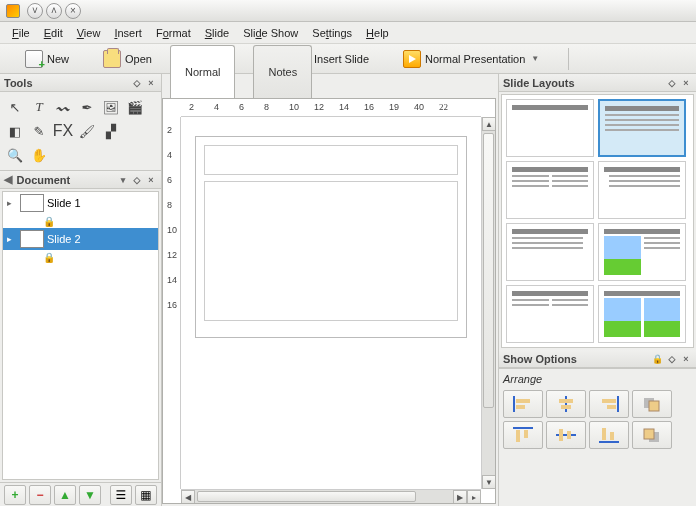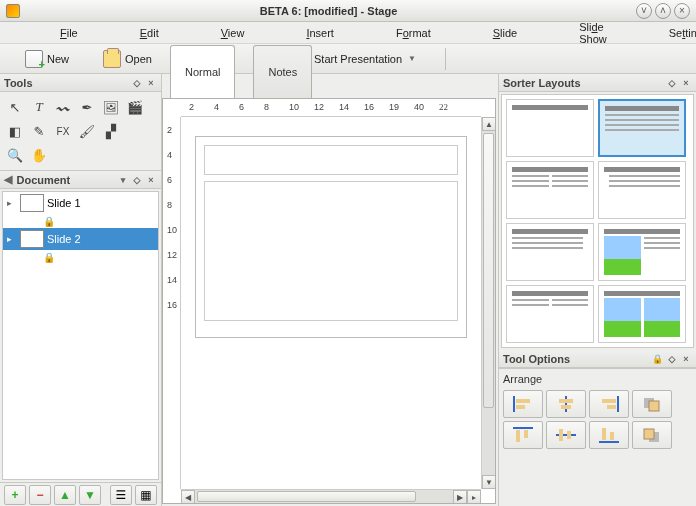--- a/index.html
+++ b/index.html
@@ -4,21 +4,21 @@
 <style>
 * { box-sizing: border-box; margin: 0; padding: 0; font-family: sans-serif; font-size: 11px; }
 body { background: #eeeeec; width: 696px; height: 506px; overflow: hidden; position: relative; }
 
 .titlebar { height: 22px; background: linear-gradient(#f9f9f8,#e0e0dd); display: flex; align-items: center; padding: 0 6px; border-bottom: 1px solid #c0c0bd; }
 .titlebar .appicon { width: 14px; height: 14px; background: linear-gradient(135deg,#f80,#fc0); border:1px solid #888; border-radius:2px; margin-right: 4px; }
 .titlebar .title { flex: 1; text-align: center; font-weight: bold; color: #333; }
 .winbtn { width: 16px; height: 16px; border-radius: 8px; background: linear-gradient(#fff,#ddd); border:1px solid #999; margin-left: 3px; display:flex; align-items:center; justify-content:center; color:#555; font-size:10px; }
 
 .menubar { height: 22px; display: flex; align-items: center; padding: 0 6px; gap: 2px; border-bottom: 1px solid #d6d6d2; }
-.menubar span { padding: 2px 6px; color: #222; margin-left: 48px; }
+.menubar span { padding: 2px 6px; color: #222; }
 .menubar span u { text-decoration: underline; }
 
 .toolbar { height: 30px; display: flex; align-items: center; padding: 0 18px; gap: 20px; border-bottom: 1px solid #c8c8c4; background: linear-gradient(#f4f4f2,#e6e6e3); }
 .tbtn { display: flex; align-items: center; gap: 4px; padding: 3px 6px; border: 1px solid transparent; border-radius: 2px; color: #222; }
 .tico { width: 18px; height: 18px; display:inline-block; border-radius:2px; }
 .ico-new { background: linear-gradient(#fff,#eee); border:1px solid #888; position:relative; }
 .ico-new::after{content:"+"; color:#3a3; position:absolute; right:-3px; bottom:-3px; font-weight:bold; font-size:11px;}
 .ico-open { background:#f8de7e; border:1px solid #a88; position:relative; }
 .ico-open::before{content:""; position:absolute; top:-3px; left:3px; width:10px; height:5px; background:#f8de7e; border:1px solid #a88; border-bottom:none; border-radius:2px 2px 0 0;}
 .ico-save { background:#556; border:1px solid #334; }
@@ -75,32 +75,31 @@
 .layoutitem { border:1px solid #ccc; background:#fff; padding:5px; display:flex; flex-direction:column; gap:2px; }
 .layoutitem.sel { border:2px solid #3e8ed0; background:#d4eaf7; }
 .lytitle { height:5px; background:#888; }
 .lyline { height:2px; background:#aaa; margin:1px 0;}
 .lybody { flex:1; display:flex; gap:3px;}
 .lycol { flex:1; display:flex; flex-direction:column; gap:1px;}
 .lybar { display:flex; align-items:flex-end; gap:1px; height:100%;}
 .lybar span{flex:1;}
 .lyimg{flex:1; background:linear-gradient(180deg,#9cf 60%,#6c3 60%);}
 
-.tooloptions { border-top:1px solid #c8c8c4; padding:2px 4px; }
+.tooloptions { border-top:1px solid #c8c8c4; padding:2px 4px;font-style:italic; }
 .arrgrid { display:grid; grid-template-columns:repeat(4,40px); grid-auto-rows:28px; gap:3px; padding:3px 0;}
 .arrbtn { border:1px solid #b8b8b5; border-radius:2px; background:linear-gradient(#f8f8f6,#e8e8e5); display:flex; align-items:center; justify-content:center;}
 .arrbtn svg{width:22px;height:18px;}
 .sectlabel{color:#333; padding:2px 0;}
 </style>
 </head>
 <body>
 
 <div class="titlebar">
   <span class="appicon"></span>
-  <span class="title">BETA 6:  [modified] - Stage</span>
   <span class="winbtn">˅</span>
   <span class="winbtn">˄</span>
   <span class="winbtn">×</span>
 </div>
 
 <div class="menubar">
   <span><u>F</u>ile</span>
   <span><u>E</u>dit</span>
   <span><u>V</u>iew</span>
   <span><u>I</u>nsert</span>
@@ -119,22 +118,26 @@
   <div class="tbtn">
       <span class="tico ico-open"></span>
       <span>Open</span>
     </div>
   <div class="tbtn">
       <span class="tico ico-save"></span>
       <span>Save</span>
     </div>
   <div class="tsep"></div>
   <div class="tbtn">
+      <span class="tico ico-insert"></span>
+      <span>Insert Slide</span>
+    </div>
+  <div class="tbtn">
       <span class="tico ico-play"></span>
-      <span>Start Presentation</span>
+      <span>Normal Presentation</span>
       <span class="dropcaret">▼</span>
     </div>
   <div class="tsep"></div>
 </div>
 
 <div class="main">
   <div class="leftcol">
     <div class="dockhdr">
       <span>Tools</span>
       <span class="hdrbtns">
@@ -144,21 +147,21 @@
     </div>
     <div class="toolgrid">
       <div class="toolbtn">↖</div>
       <div class="toolbtn" style="font-family:serif;font-style:italic">T</div>
       <div class="toolbtn">〰</div>
       <div class="toolbtn">✒</div>
       <div class="toolbtn">🖼</div>
       <div class="toolbtn">🎬</div>
       <div class="toolbtn">◧</div>
       <div class="toolbtn">✎</div>
-      <div class="toolbtn" style="font-size:10px">FX</div>
+      <div class="toolbtn" style="font-size:16px">FX</div>
       <div class="toolbtn">🖌</div>
       <div class="toolbtn">▞</div>
       <div class="toolbtn"></div>
       <div class="toolbtn">🔍</div>
       <div class="toolbtn">✋</div>
     </div>
 
     <div class="docpanel">
       <div class="dockhdr">
         <span style="margin-right:4px;color:#666">◀</span>
@@ -247,21 +250,21 @@
             <div class="scrthumb" style="left:2px;top:1px;bottom:1px;width:85%"></div>
           </div>
         <div class="scrbtn">▶</div>
         <div class="scrbtn">▸</div>
       </div>
     </div>
   </div>
 
   <div class="rightcol">
     <div class="dockhdr">
-      <span>Sorter Layouts</span>
+      <span>Slide Layouts</span>
       <span class="hdrbtns">
           <span class="hdrbtn">◇</span>
           <span class="hdrbtn">×</span>
         </span>
     </div>
     <div class="layoutgrid">
       <div class="layoutitem">
           <div class="lytitle"></div>
         </div>
       <div class="layoutitem sel">
@@ -345,21 +348,21 @@
       <div class="layoutitem">
           <div class="lytitle"></div>
           <div class="lybody">
             <div class="lyimg"></div>
             <div class="lyimg"></div>
           </div>
         </div>
     </div>
 
     <div class="dockhdr">
-      <span>Tool Options</span>
+      <span>Show Options</span>
       <span class="hdrbtns">
           <span class="hdrbtn">🔒</span>
           <span class="hdrbtn">◇</span>
           <span class="hdrbtn">×</span>
         </span>
     </div>
     <div class="tooloptions">
       <div class="sectlabel">Arrange</div>
       <div class="arrgrid">
         <div class="arrbtn">

